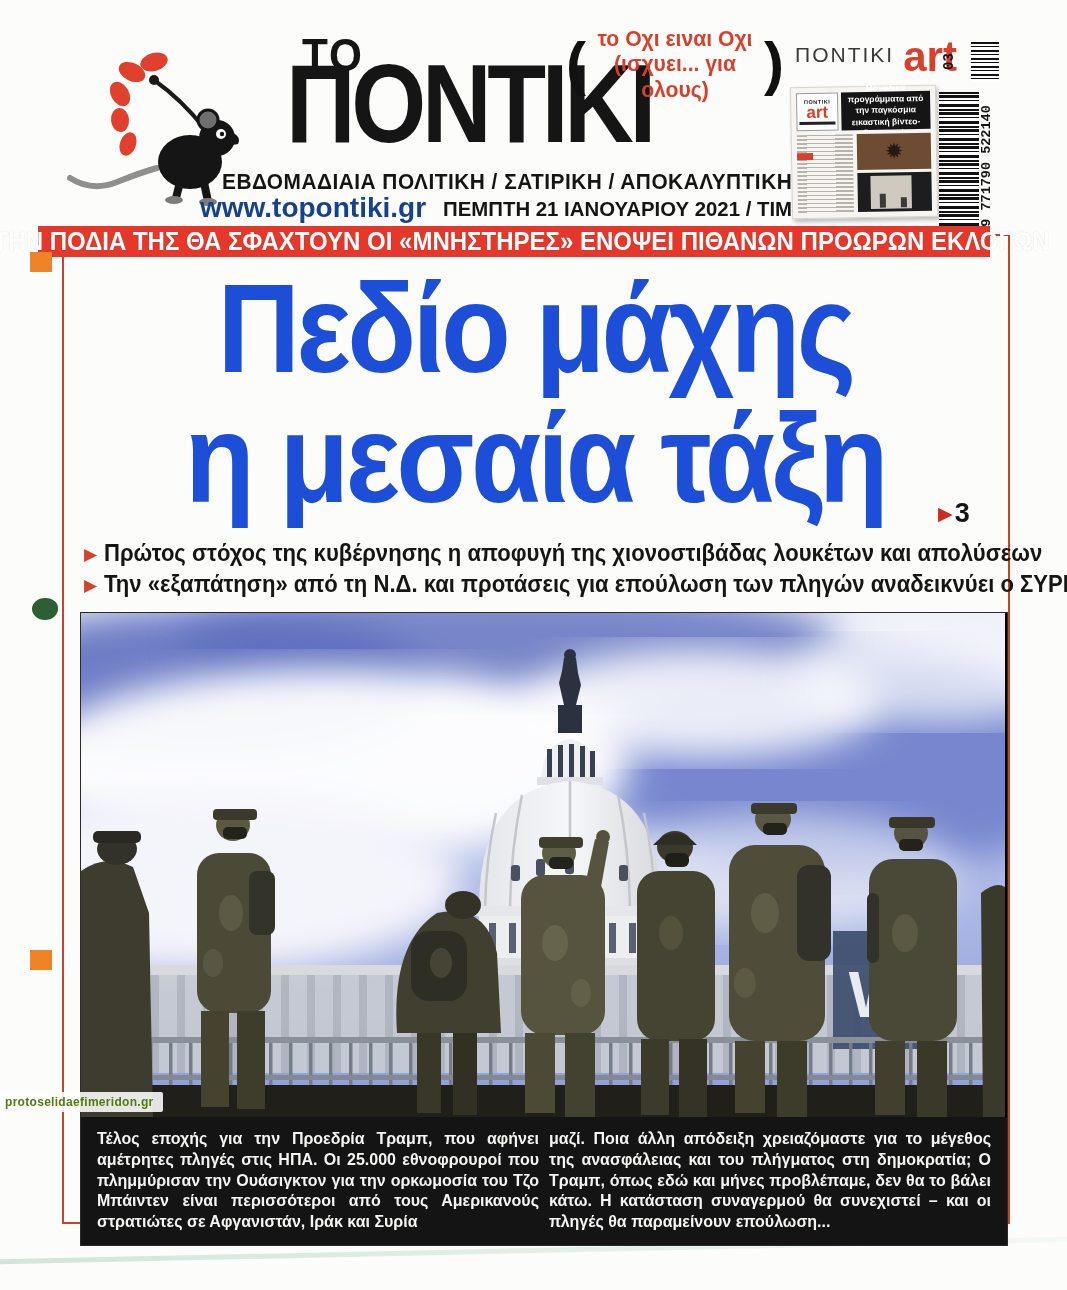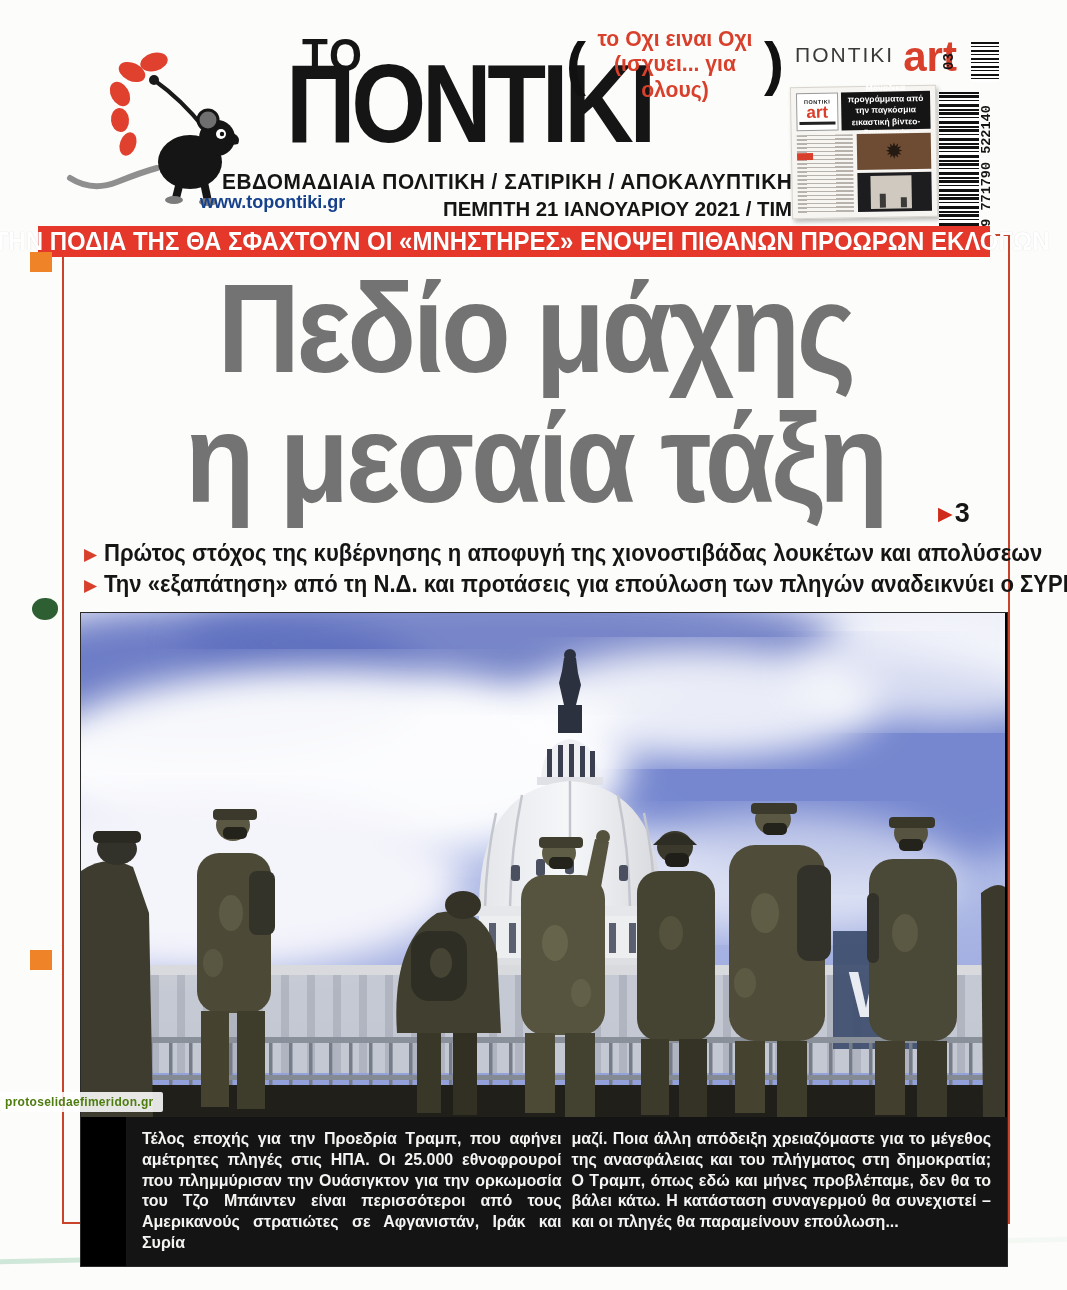--- a/index.html
+++ b/index.html
@@ -5,21 +5,21 @@
   html,body{margin:0;padding:0;background:#e9e9e7;}
   .page{position:relative;width:1067px;height:1290px;background:#fcfcfa;overflow:hidden;
         font-family:"Liberation Sans","DejaVu Sans",sans-serif;color:#151515;}
   .abs{position:absolute;}
 
   
   .title-to{left:302px;top:28px;font-size:46px;font-weight:900;letter-spacing:2px;transform:scaleX(.92);transform-origin:left top;}
   .title-main{left:286px;top:48px;font-size:112px;font-weight:900;letter-spacing:-5px;line-height:1;
               transform:scaleX(.86);transform-origin:left top;white-space:nowrap;}
   .tagline{left:222px;top:170px;font-size:21.5px;font-weight:700;letter-spacing:.5px;transform:scaleX(.97);transform-origin:left top;white-space:nowrap;}
-  .website{left:200px;top:192px;font-size:18px;font-weight:700;color:#16418c;}
+  .website{left:200px;top:192px;font-size:28px;font-weight:700;color:#16418c;}
   .issueline{left:443px;top:197px;font-size:21px;font-weight:800;transform:scaleX(.97);transform-origin:left top;white-space:nowrap;}
 
   
   .bubble{left:566px;top:32px;width:218px;height:64px;display:flex;align-items:center;}
   .bubble .paren{font-size:60px;font-weight:900;line-height:58px;color:#111;}
   .bubble .btxt{flex:1;text-align:center;color:#d8402c;font-weight:700;font-size:22.5px;line-height:1.13;transform:scaleX(.94);}
 
   
   .art-header{left:795px;top:40px;display:flex;align-items:flex-end;}
   .art-header .ah-small{font-size:21px;color:#3a3a3a;letter-spacing:2px;font-weight:400;padding-bottom:7px;}
@@ -60,37 +60,37 @@
           align-items:center;justify-content:center;font-size:25px;font-weight:800;z-index:3;
           text-shadow:0 0 1px rgba(0,0,0,.2);}
   .banner .in{transform:scaleX(.96);white-space:nowrap;}
   .frame{left:62px;top:234px;width:944px;height:986px;border:2px solid #c8432a;z-index:1;}
   .mark{z-index:4;}
   .mark.o1{left:30px;top:252px;width:22px;height:20px;background:#ee8327;}
   .mark.gr{left:32px;top:598px;width:26px;height:22px;background:#2d5f33;border-radius:50% 45% 50% 50%;}
   .mark.o2{left:30px;top:950px;width:22px;height:20px;background:#ee8327;}
 
   
-  .headline{left:70px;top:264px;width:930px;text-align:center;z-index:2;color:#737373;}
+  .headline{left:70px;top:264px;width:930px;text-align:center;z-index:2;color:#1d4ed8;}
   .headline .hl{font-size:127px;font-weight:900;line-height:1.02;letter-spacing:-4px;transform:scaleX(.9);
                 transform-origin:center top;white-space:nowrap;}
   .pageref{left:938px;top:498px;z-index:2;display:flex;align-items:center;}
   .pageref .tri{color:#cf2b1a;font-size:19px;margin-right:2px;}
   .pageref .num{font-size:27px;font-weight:900;}
 
   
   .bullets{left:84px;top:540px;width:910px;z-index:2;}
   .brow{display:flex;align-items:baseline;margin-bottom:4px;}
   .brow .tri{color:#d8402c;font-size:17px;margin-right:7px;position:relative;top:-1px;}
   .brow .btext{font-size:23px;font-weight:800;transform:scaleX(.96);transform-origin:left top;white-space:nowrap;}
 
   
   .photo{left:80px;top:612px;width:926px;z-index:2;border:1px solid #2a2a2a;background:#000;}
   .photo svg{display:block;}
-  .caption{background:#141414;color:#f4f4f2;display:flex;gap:10px;padding:12px 16px 12px 16px;margin-left:45px;}
+  .caption{background:#141414;color:#f4f4f2;display:flex;gap:10px;padding:12px 16px 12px 16px;}
   .caption .col{flex:1;font-size:16px;font-weight:700;line-height:1.3;text-align:justify;}
 
   
   .watermark{left:0;top:1092px;z-index:6;background:rgba(255,255,255,.88);color:#4d7c0f;
              font-size:12px;font-weight:700;padding:3px 9px 3px 5px;border-radius:2px;letter-spacing:.3px;}
   .scanline{left:-20px;top:1248px;width:1110px;height:5px;z-index:0;
             background:linear-gradient(90deg,rgba(120,190,150,.35),rgba(120,190,150,.05));transform:rotate(-1.2deg);}
 </style>
 </head>
 <body>

